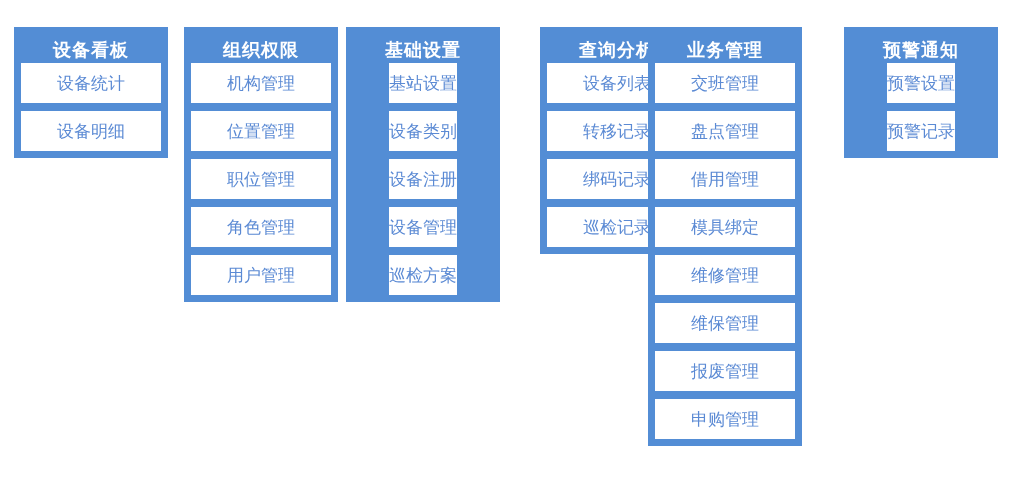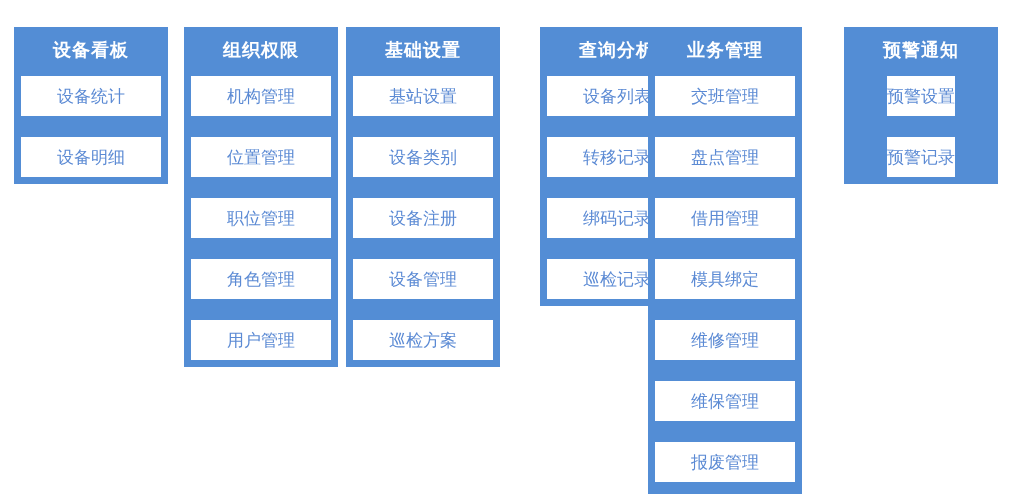--- a/index.html
+++ b/index.html
@@ -46,21 +46,20 @@
   }
   .menu-item {
     height: 40px;
     line-height: 40px;
     background: #ffffff;
     color: #5B8AD4;
     font-size: 17px;
     text-align: center;
     white-space: nowrap;
     box-sizing: border-box;
-    margin-top: 13px;
   }
 </style>
 </head>
 <body>
 
 <div id="board">
 
   <div class="column" style="left:14px;">
     <div class="col-header">设备看板</div>
     <div class="col-items">
@@ -73,21 +72,21 @@
     <div class="col-header">组织权限</div>
     <div class="col-items">
       <div class="menu-item">机构管理</div>
       <div class="menu-item">位置管理</div>
       <div class="menu-item">职位管理</div>
       <div class="menu-item">角色管理</div>
       <div class="menu-item">用户管理</div>
     </div>
   </div>
 
-  <div class="column" style="left:346px;">
+  <div class="column" style="left:346px;align-items:center;">
     <div class="col-header">基础设置</div>
     <div class="col-items">
       <div class="menu-item">基站设置</div>
       <div class="menu-item">设备类别</div>
       <div class="menu-item">设备注册</div>
       <div class="menu-item">设备管理</div>
       <div class="menu-item">巡检方案</div>
     </div>
   </div>
 

